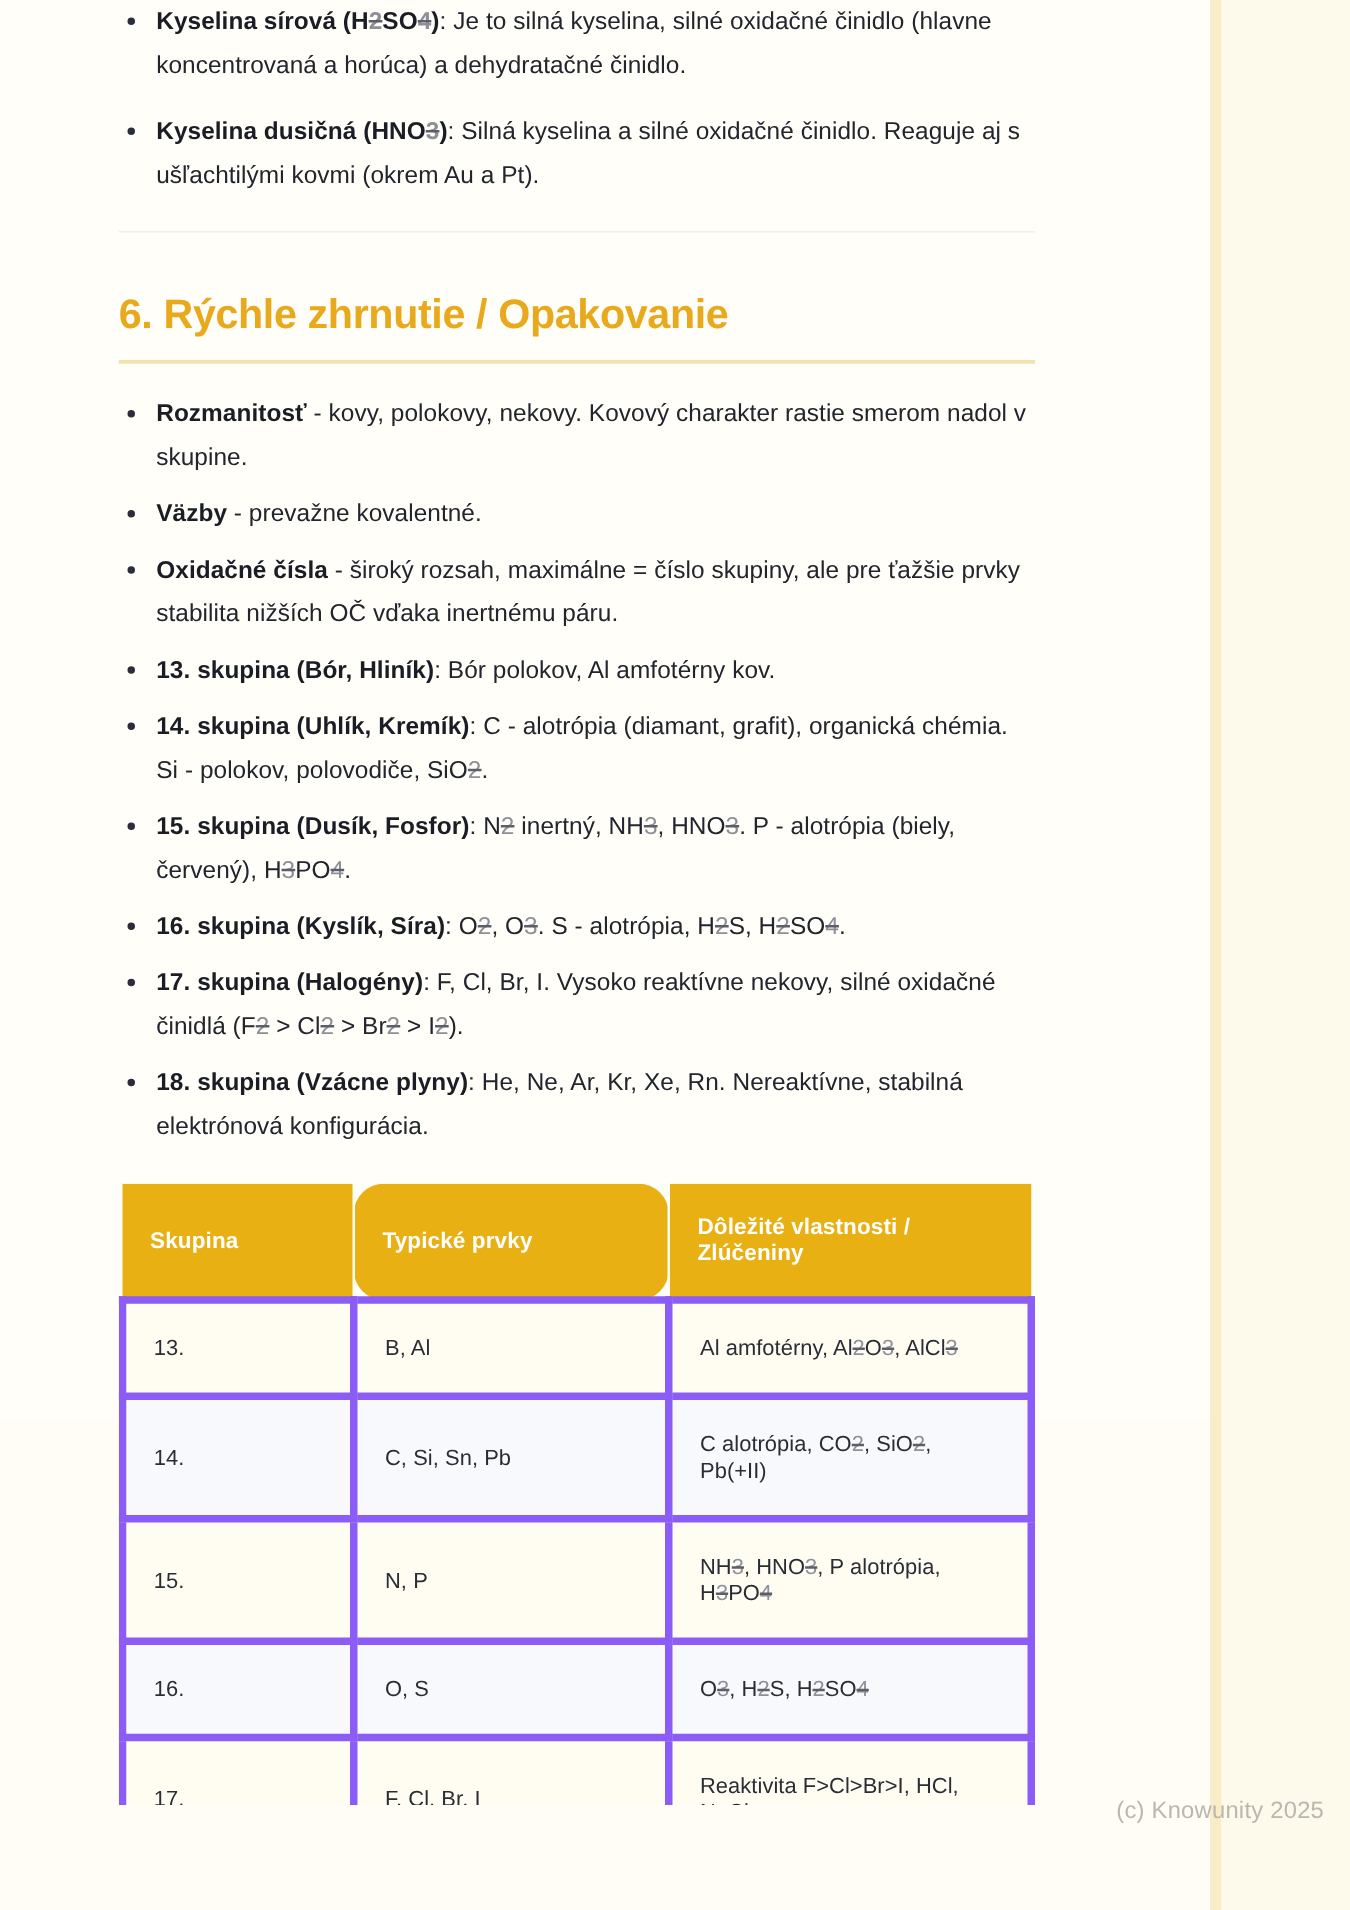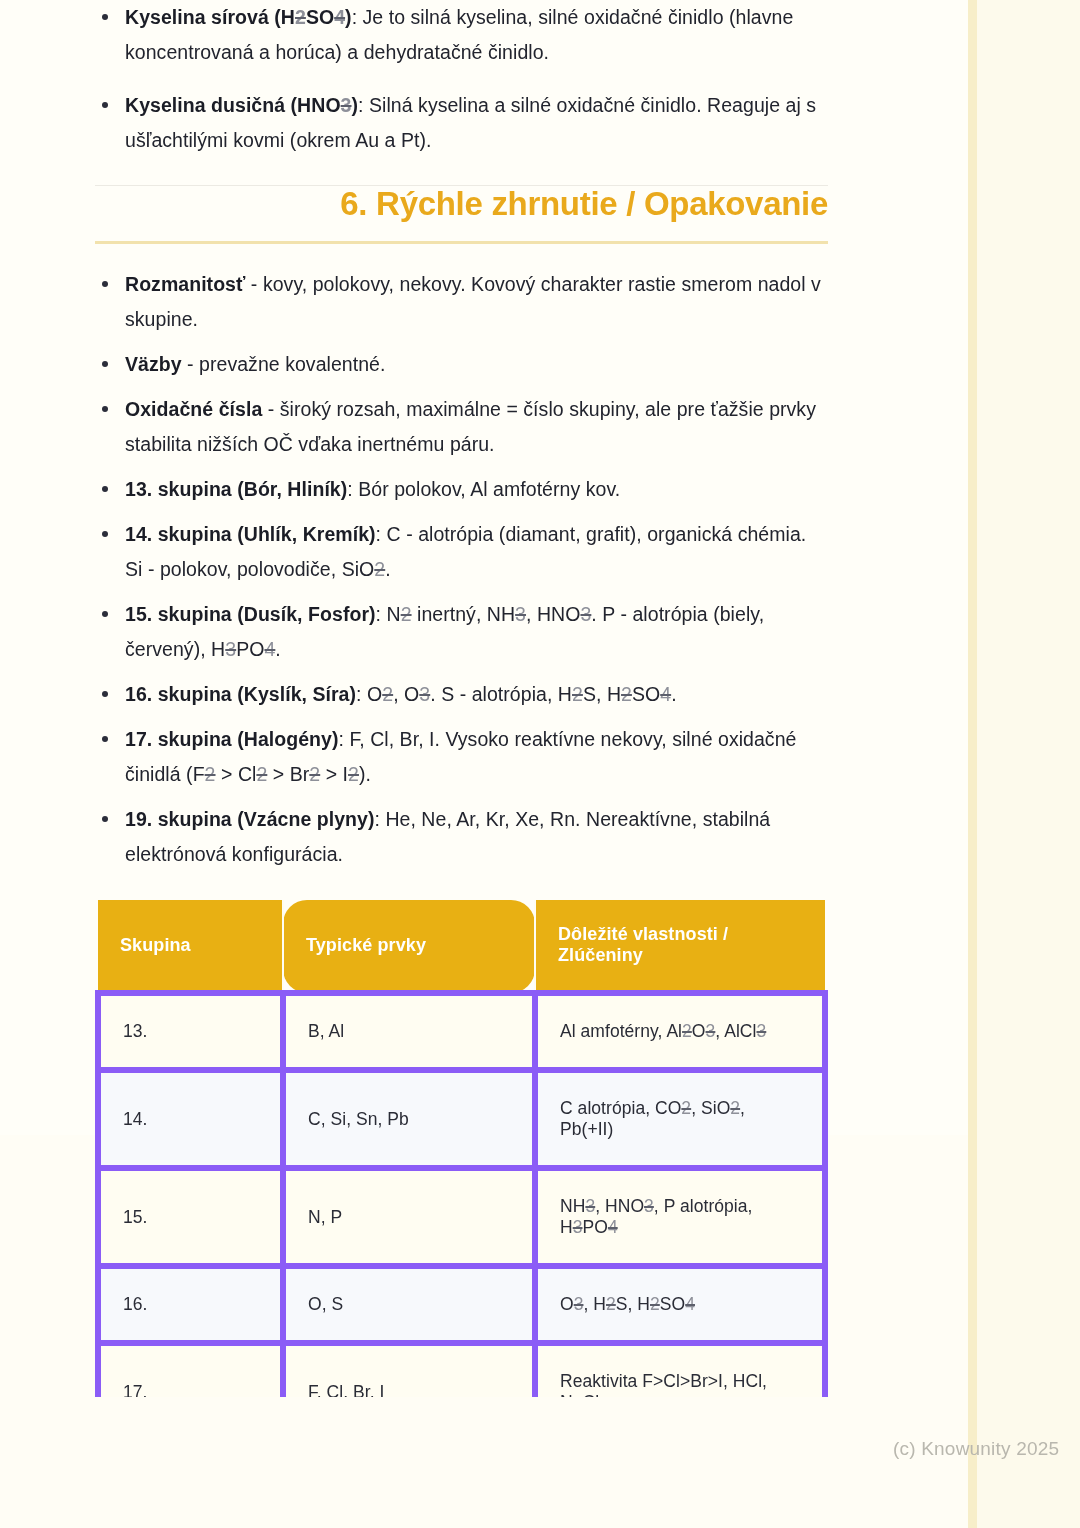--- a/index.html
+++ b/index.html
@@ -172,21 +172,21 @@
       <li>
         <b><span>Kyselina sírová (H</span><span class="sub">2</span><span>SO</span><span class="sub">4</span><span>)</span></b><span>: Je to silná kyselina, silné oxidačné činidlo (hlavne koncentrovaná a horúca) a dehydratačné činidlo.</span>
       </li>
       <li>
         <b><span>Kyselina dusičná (HNO</span><span class="sub">3</span><span>)</span></b><span>: Silná kyselina a silné oxidačné činidlo. Reaguje aj s ušľachtilými kovmi (okrem Au a Pt).</span>
       </li>
     </ul>
 
     <div class="divider" style="margin-top:27px;"></div>
 
-    <h2 class="section-title" style="text-align:right;">6. Rýchle zhrnutie / Opakovanie</h2>
+    <h2 class="section-title" style="margin-top:47px;">6. Rýchle zhrnutie / Opakovanie</h2>
     <div class="title-rule"></div>
 
     <ul class="bullets summary-list" style="margin-top:23px;">
 
 
       <li>
         <b>Rozmanitosť</b><span> - kovy, polokovy, nekovy. Kovový charakter rastie smerom nadol v skupine.</span>
       </li>
 
       <li>
@@ -211,21 +211,21 @@
 
       <li>
         <b>16. skupina (Kyslík, Síra)</b><span>: O</span><span class="sub">2</span><span>, O</span><span class="sub">3</span><span>. S - alotrópia, H</span><span class="sub">2</span><span>S, H</span><span class="sub">2</span><span>SO</span><span class="sub">4</span><span>.</span>
       </li>
 
       <li>
         <b>17. skupina (Halogény)</b><span>: F, Cl, Br, I. Vysoko reaktívne nekovy, silné oxidačné činidlá (F</span><span class="sub">2</span><span> &gt; Cl</span><span class="sub">2</span><span> &gt; Br</span><span class="sub">2</span><span> &gt; I</span><span class="sub">2</span><span>).</span>
       </li>
 
       <li>
-        <b>19. skupina (Vzácne plyny)</b><span>: He, Ne, Ar, Kr, Xe, Rn. Nereaktívne, stabilná elektrónová konfigurácia.</span>
+        <b>18. skupina (Vzácne plyny)</b><span>: He, Ne, Ar, Kr, Xe, Rn. Nereaktívne, stabilná elektrónová konfigurácia.</span>
       </li>
     </ul>
 
     <div class="table-wrap">
       <table class="summary-table">
         <thead>
           <tr>
             <th class="col-a">Skupina</th>
             <th class="col-b">Typické prvky</th>
             <th>Dôležité vlastnosti / Zlúčeniny</th>

